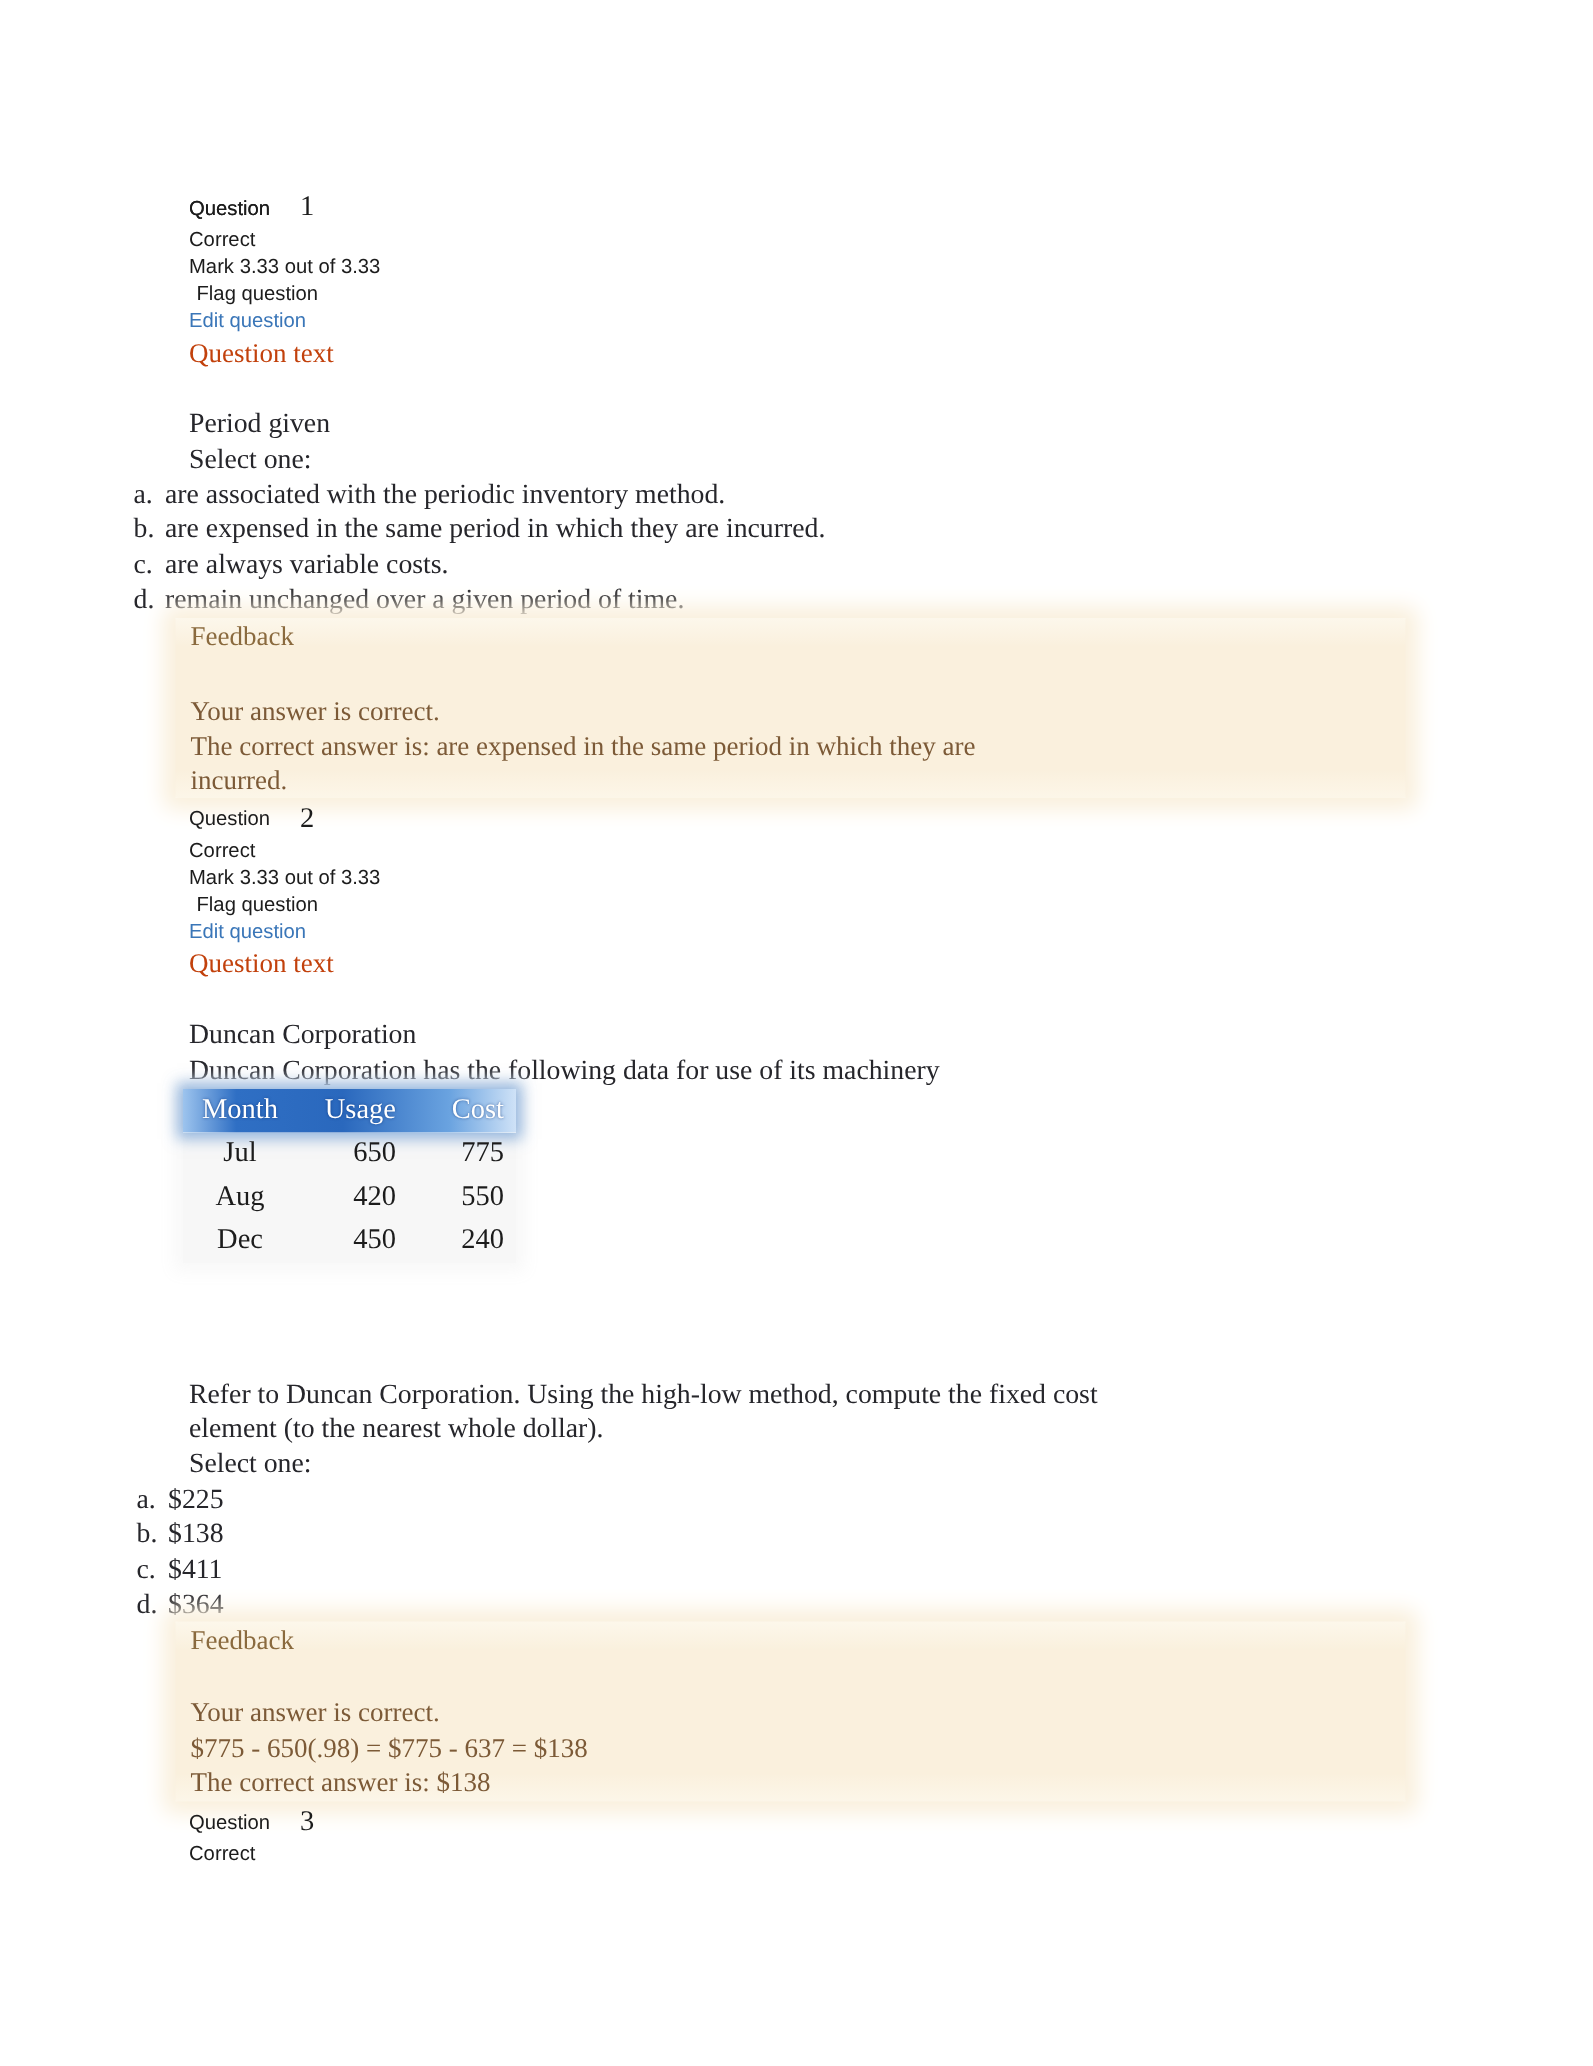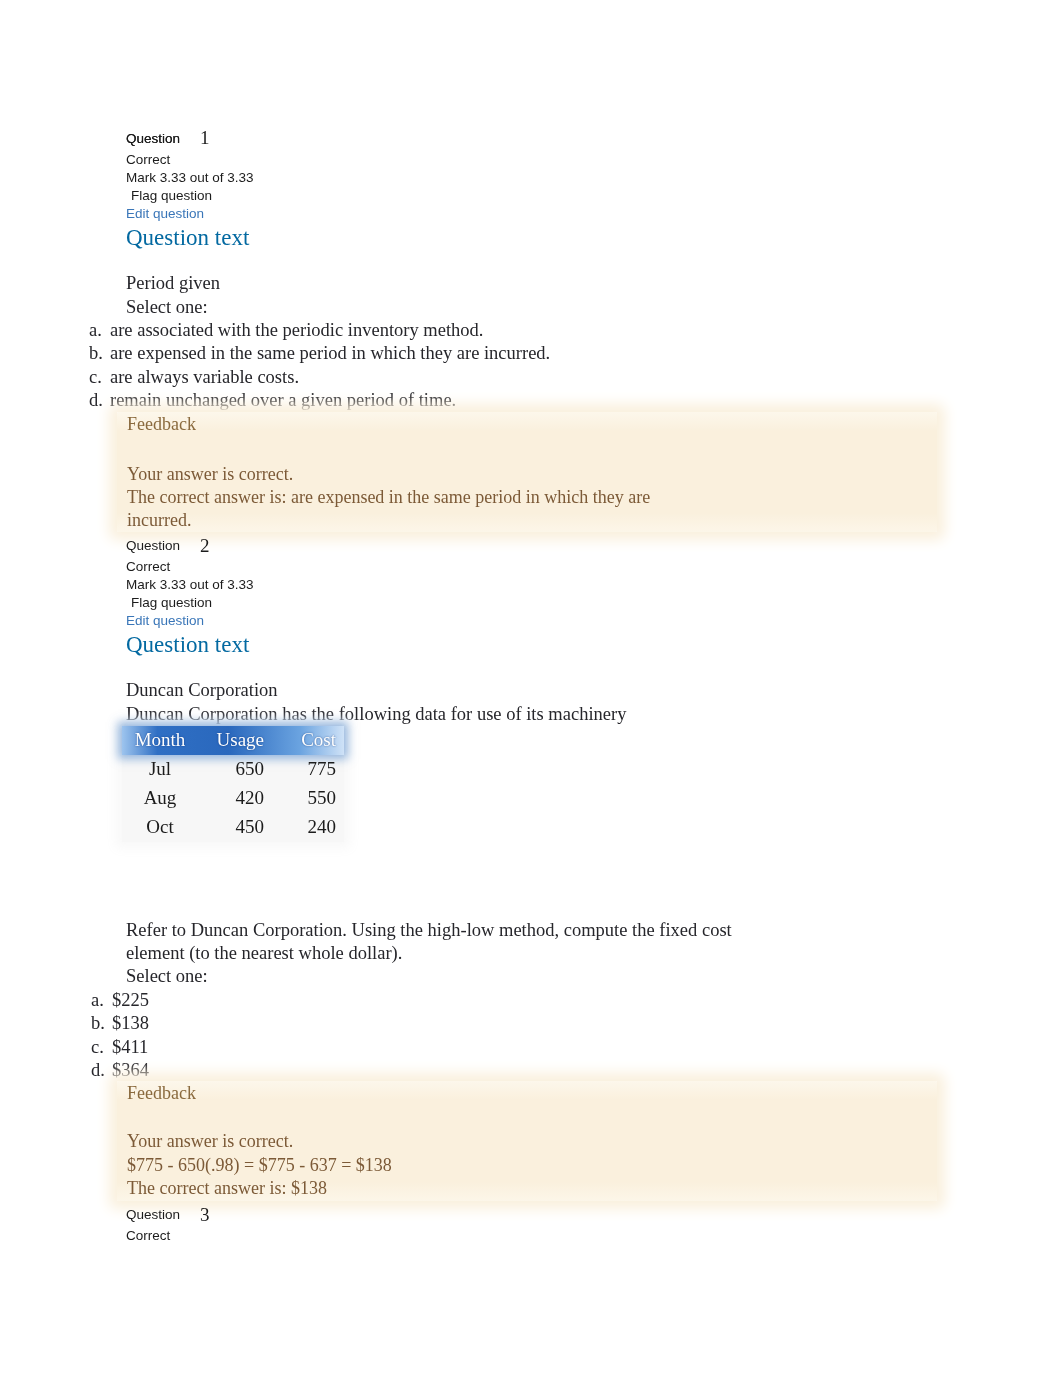--- a/index.html
+++ b/index.html
@@ -41,22 +41,22 @@
     color: #1c1c1c;
   }
   .editlink {
     font-family: "Liberation Sans", "DejaVu Sans", sans-serif;
     font-size: 13.5px;
     color: #3a76b8;
     cursor: pointer;
   }
   .qtext-head {
     font-family: "Liberation Serif", "DejaVu Serif", serif;
-    font-size: 23px;
-    color: #0369a1;
+    font-size: 18px;
+    color: #c2410c;
   }
   .body-txt {
     font-family: "Liberation Serif", "DejaVu Serif", serif;
     font-size: 18.5px;
     color: #26262b;
   }
   .opt {
     font-family: "Liberation Serif", "DejaVu Serif", serif;
     font-size: 18.5px;
     color: #26262b;
@@ -202,21 +202,21 @@
           <td class="col-month">Jul</td>
           <td class="col-usage">650</td>
           <td class="col-cost">775</td>
         </tr>
         <tr>
           <td class="col-month">Aug</td>
           <td class="col-usage">420</td>
           <td class="col-cost">550</td>
         </tr>
         <tr>
-          <td class="col-month">Oct</td>
+          <td class="col-month">Dec</td>
           <td class="col-usage">450</td>
           <td class="col-cost">240</td>
         </tr>
       </tbody>
     </table>
 
     <span class="blk body-txt" style="left:126px; top:921px;">Refer to Duncan Corporation. Using the high-low method, compute the fixed cost</span>
     <span class="blk body-txt" style="left:126px; top:944px;">element (to the nearest whole dollar).</span>
 
     <span class="blk body-txt" style="left:126px; top:967px;">Select one:</span>

